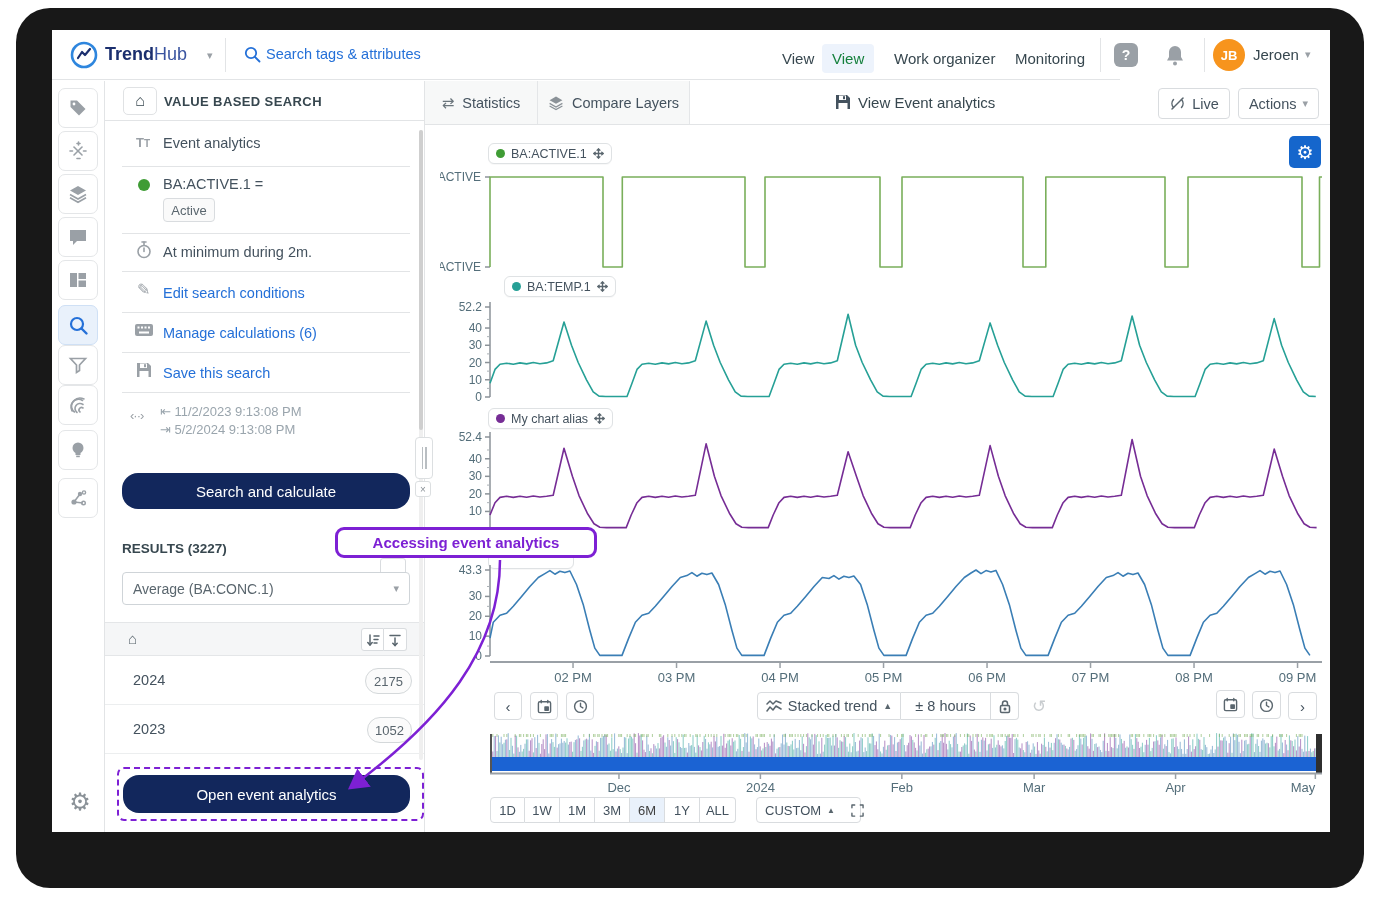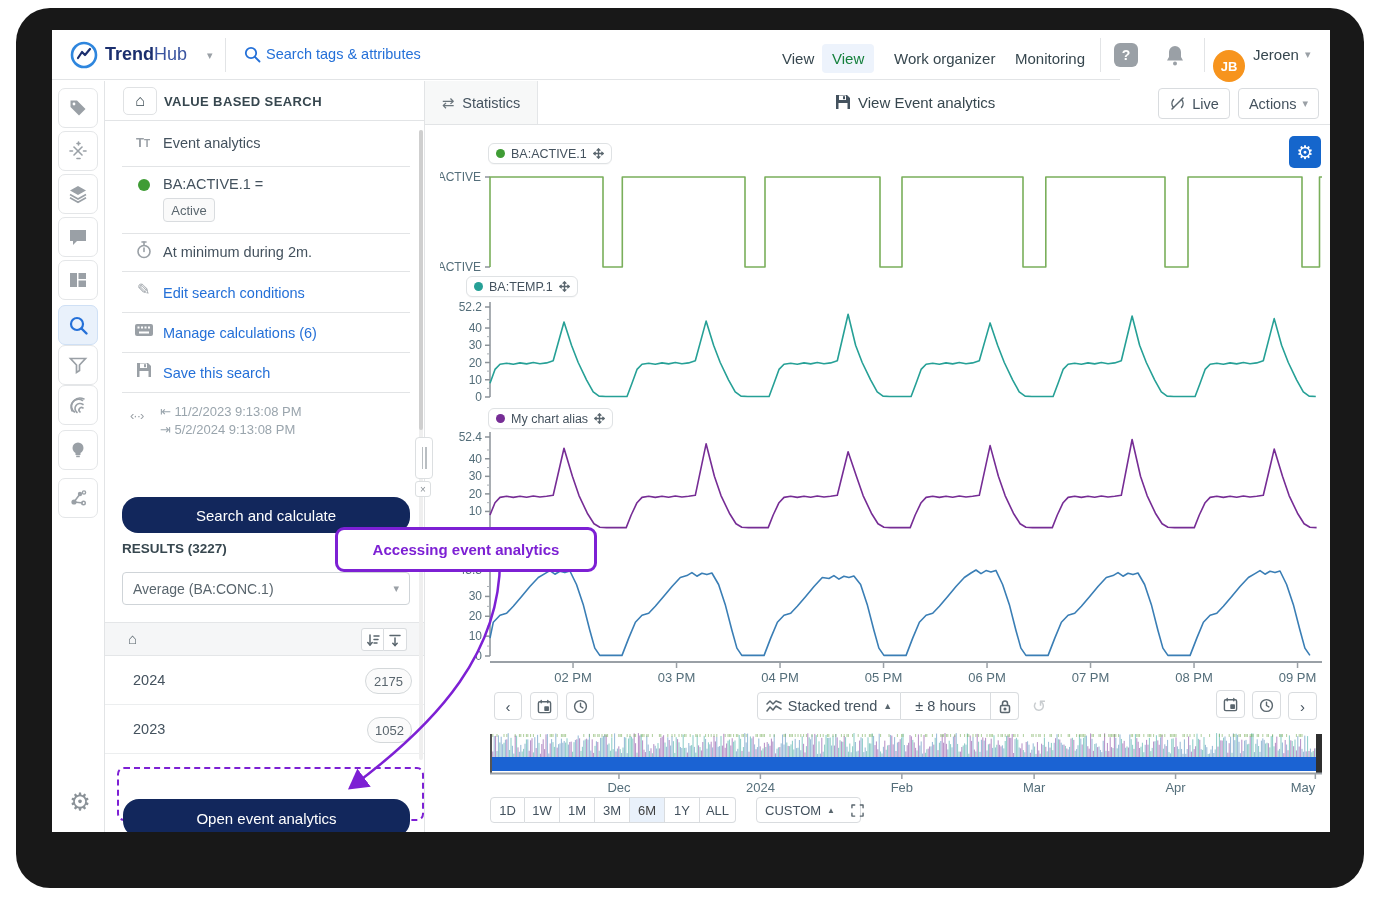--- a/index.html
+++ b/index.html
@@ -19,21 +19,21 @@
   .nav-item.active{color:#15803d;background:#edf3fc;}
   .chev{color:#9aa0a6;font-size:11px;}
   .avatar{position:absolute;width:32px;height:32px;border-radius:50%;background:#f7941d;color:#fff;font-size:13px;font-weight:bold;display:flex;align-items:center;justify-content:center;}
   
   .rail-btn{position:absolute;left:6px;width:40px;height:40px;border:1px solid #e4e6e8;border-radius:7px;background:#fff;display:flex;align-items:center;justify-content:center;}
   .rail-btn.active{background:#e9f1fb;border-color:#cfe0f5;}
   
   .p-text{font-size:14.5px;color:#44525e;}
   .p-link{font-size:14.5px;color:#2470d8;}
   .p-muted{font-size:13px;color:#9aa5ad;}
-  .navy-btn{position:absolute;background:#12275c;color:#fff;font-size:15px;border:none;border-radius:16px;display:flex;align-items:center;justify-content:center;cursor:pointer;margin-top:24px;}
+  .navy-btn{position:absolute;background:#12275c;color:#fff;font-size:15px;border:none;border-radius:16px;display:flex;align-items:center;justify-content:center;cursor:pointer;}
   .chip-box{position:absolute;border:1px solid #d9dcdf;background:#fafafa;border-radius:4px;font-size:13px;color:#5a666e;display:flex;align-items:center;justify-content:center;}
   .badge{position:absolute;border:1px solid #d4d8da;background:#fbfbfb;border-radius:13px;font-size:13px;color:#5a666e;display:flex;align-items:center;justify-content:center;}
   .sel{position:absolute;border:1px solid #cfd4d8;border-radius:4px;background:#fff;font-size:14px;color:#5a666e;display:flex;align-items:center;padding:0 10px;}
   .tool-tab{position:absolute;top:51px;height:43px;background:#f7f8f8;border-right:1px solid #e4e6e8;display:flex;align-items:center;justify-content:center;gap:8px;font-size:14.5px;color:#44525e;}
   .o-btn{position:absolute;border:1px solid #d9dcdf;border-radius:4px;background:#fff;display:flex;align-items:center;justify-content:center;gap:6px;font-size:14.5px;color:#44525e;cursor:pointer;}
   .range-btn{width:35px;height:26px;border:1px solid #d9dcdf;border-left:none;background:#fff;display:flex;align-items:center;justify-content:center;font-size:13px;color:#44525e;cursor:pointer;}
   .range-btn.first{border-left:1px solid #d9dcdf;border-radius:4px 0 0 4px;}
   .range-btn.last{border-radius:0 4px 4px 0;}
   .range-btn.active{color:#404040;background:#e9f1fb;}
   .chart-chip{position:absolute;height:21px;border:1px solid #dfe2e4;border-radius:6px;background:#fff;display:flex;align-items:center;gap:6px;padding:0 7px;font-size:12.5px;color:#44525e;box-shadow:0 1px 1px rgba(0,0,0,.03);}
@@ -77,21 +77,21 @@
       <span class="nav-item" style="left:953px;">Monitoring</span>
       <div class="vline" style="left:1048px;top:8px;height:34px;"></div>
       <span class="abs" style="left:1062px;top:13px;width:24px;height:24px;background:#9aa0a6;border-radius:6px;color:#fff;font-weight:bold;font-size:14px;display:flex;align-items:center;justify-content:center;">?</span>
       <span class="abs" style="left:1112px;top:13px;">
         <svg width="22" height="24" viewBox="0 0 22 24">
             <path d="M11 3a6 6 0 0 0-6 6v5l-2 3.5h16L17 14V9a6 6 0 0 0-6-6z" fill="#9aa0a6"></path>
             <circle cx="11" cy="20.5" r="2" fill="#9aa0a6"></circle>
           </svg>
       </span>
       <div class="vline" style="left:1152px;top:8px;height:34px;"></div>
-      <span class="avatar" style="left:1161px;top:20px;">JB</span>
+      <span class="avatar" style="left:1161px;top:9px;">JB</span>
       <span class="abs" style="left:1201px;top:16px;font-size:15px;color:#37474f;">Jeroen</span>
       <span class="abs chev" style="left:1253px;top:18px;">▾</span>
     </div>
 
     <div class="rail-btn" style="top:58px;">
         <span>
           <svg width="20" height="20" viewBox="0 0 20 20">
             <path d="M2.5 3v6l8.5 8.5 6.5-6.5L9 2.5H2.5z" fill="#9aa0a6"></path>
             <circle cx="6" cy="6" r="1.4" fill="#fff"></circle>
           </svg>
@@ -291,20 +291,30 @@
     <div class="abs" style="left:363px;top:407px;width:18px;height:42px;background:#fff;border:1px solid #dcdfe1;border-radius:4px;display:flex;align-items:center;justify-content:center;gap:2px;">
       <span style="width:1.5px;height:22px;background:#b9bec2;"></span>
       <span style="width:1.5px;height:22px;background:#b9bec2;"></span>
     </div>
     <div class="abs" style="left:363px;top:451px;width:16px;height:16px;background:#fff;border:1px solid #dcdfe1;border-radius:3px;font-size:10px;color:#8b9298;display:flex;align-items:center;justify-content:center;">×</div>
 
     <div class="hline" style="left:373px;top:94px;width:905px;"></div>
     <div class="tool-tab" style="left:373px;width:113px;">
       <span style="color:#6b757c;font-size:15px;">⇄</span>
       <span>Statistics</span>
+    </div>
+    <div class="tool-tab" style="left:486px;width:152px;">
+      <span>
+          <svg width="16" height="16" viewBox="0 0 20 20">
+            <path d="M10 2 18 6.5 10 11 2 6.5z" fill="#8b9298"></path>
+            <path d="M2 10.5 10 15l8-4.5" fill="none" stroke="#8b9298" stroke-width="1.6"></path>
+            <path d="M2 13.8 10 18.3l8-4.5" fill="none" stroke="#8b9298" stroke-width="1.6"></path>
+          </svg>
+        </span>
+      <span>Compare Layers</span>
     </div>
     <span class="abs" style="left:783px;top:64px;">
         <svg width="16" height="16" viewBox="0 0 16 16">
           <path d="M1 1h11l3 3v11H1z" fill="#44525e"></path>
           <rect x="4" y="1.5" width="7" height="4.5" fill="#fff"></rect>
           <rect x="8" y="2.2" width="2" height="3" fill="#44525e"></rect>
           <rect x="3.5" y="9" width="9" height="6" fill="#fff"></rect>
         </svg>
       </span>
     <span class="abs" style="left:806px;top:64px;font-size:15px;color:#37474f;">View Event analytics</span>
@@ -329,21 +339,21 @@
       <span class="dot" style="background:#3f9c35;"></span>
       <span>BA:ACTIVE.1</span>
       <span>
           <svg width="11" height="11" viewBox="0 0 12 12" class="dark-ic" stroke-width="1.2">
             <line x1="6" y1="1" x2="6" y2="11"></line>
             <line x1="1" y1="6" x2="11" y2="6"></line>
             <path d="M4.5 2.5 6 1l1.5 1.5M4.5 9.5 6 11l1.5-1.5M2.5 4.5 1 6l1.5 1.5M9.5 4.5 11 6l-1.5 1.5" fill="none"></path>
           </svg>
         </span>
     </div>
-    <div class="chart-chip" style="left:414px;top:246px;">
+    <div class="chart-chip" style="left:452px;top:246px;">
       <span class="dot" style="background:#26a096;"></span>
       <span>BA:TEMP.1</span>
       <span>
           <svg width="11" height="11" viewBox="0 0 12 12" class="dark-ic" stroke-width="1.2">
             <line x1="6" y1="1" x2="6" y2="11"></line>
             <line x1="1" y1="6" x2="11" y2="6"></line>
             <path d="M4.5 2.5 6 1l1.5 1.5M4.5 9.5 6 11l1.5-1.5M2.5 4.5 1 6l1.5 1.5M9.5 4.5 11 6l-1.5 1.5" fill="none"></path>
           </svg>
         </span>
     </div>
@@ -1369,16 +1379,16 @@
     </div>
 
     <svg class="abs" style="left:270px;top:490px;pointer-events:none;" width="340" height="300" viewBox="0 0 340 300">
       <defs>
           <marker id="ah" markerWidth="10" markerHeight="9" refX="7" refY="4.5" orient="auto">
             <path d="M0 0 L8 4.5 L0 9 z" fill="#7d20d4"></path>
           </marker>
         </defs>
       <path d="M 178 40 C 178 130 120 200 28 268" fill="none" stroke="#7d20d4" stroke-width="2.5" marker-end="url(#ah)"></path>
     </svg>
-    <div class="ann-box" style="left:283px;top:497px;width:262px;height:45px;">Accessing event analytics</div>
+    <div class="ann-box" style="left:283px;top:497px;width:262px;height:31px;">Accessing event analytics</div>
 
   </div>
 </div>
 
 </body></html>

